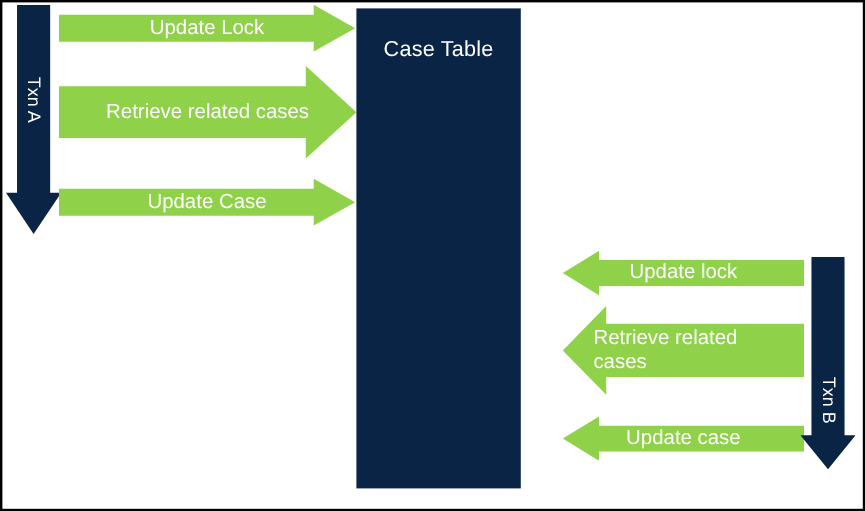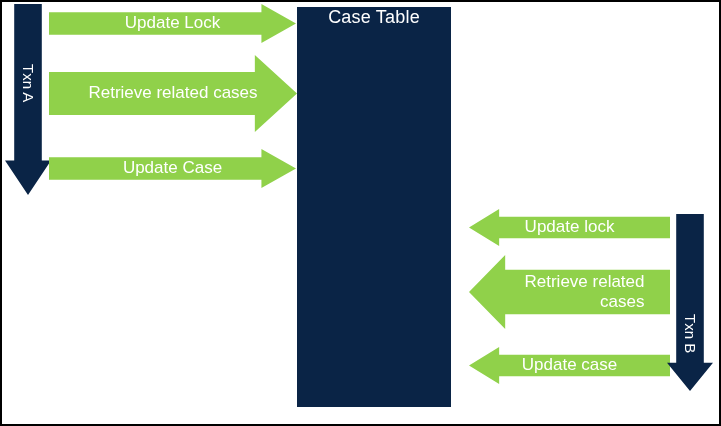--- a/index.html
+++ b/index.html
@@ -12,25 +12,26 @@
     box-sizing: border-box;
     border: 2px solid var(--border, #000);
     background: #ffffff;
     overflow: hidden;
   }
 
   
   .case-table {
     position: absolute;
     left: 295px; top: 5px;
-    width: 154px; height: 400px;
+    width: 137px; height: 400px;
     background: var(--navy, #0a2446);
     display: flex;
     justify-content: center;
     align-items: flex-start;
+    padding-top: 24px;
     box-sizing: border-box;
   }
   .case-table-title {
     color: var(--text, #fff);
     font-size: 18px;
     letter-spacing: 0.2px;
   }
 
   
   .vert-arrow {
@@ -62,21 +63,21 @@
     position: absolute;
     background: var(--green, #90d14a);
     display: flex;
     align-items: center;
     justify-content: center;
     box-sizing: border-box;
   }
   .harrow-label {
     color: var(--text, #fff);
     font-size: 17px;
-    text-align: right;
+    text-align: left;
     line-height: 1.2;
   }
 
   
   .harrow.right-thin {
     clip-path: polygon(0 21%, 86% 21%, 86% 0, 100% 50%, 86% 100%, 86% 79%, 0 79%);
   }
   .harrow.a1 { left: 47px; top: 2px;   width: 247px; height: 39px; }
   .harrow.a2 {
     left: 47px; top: 53px; width: 248px; height: 77px;

